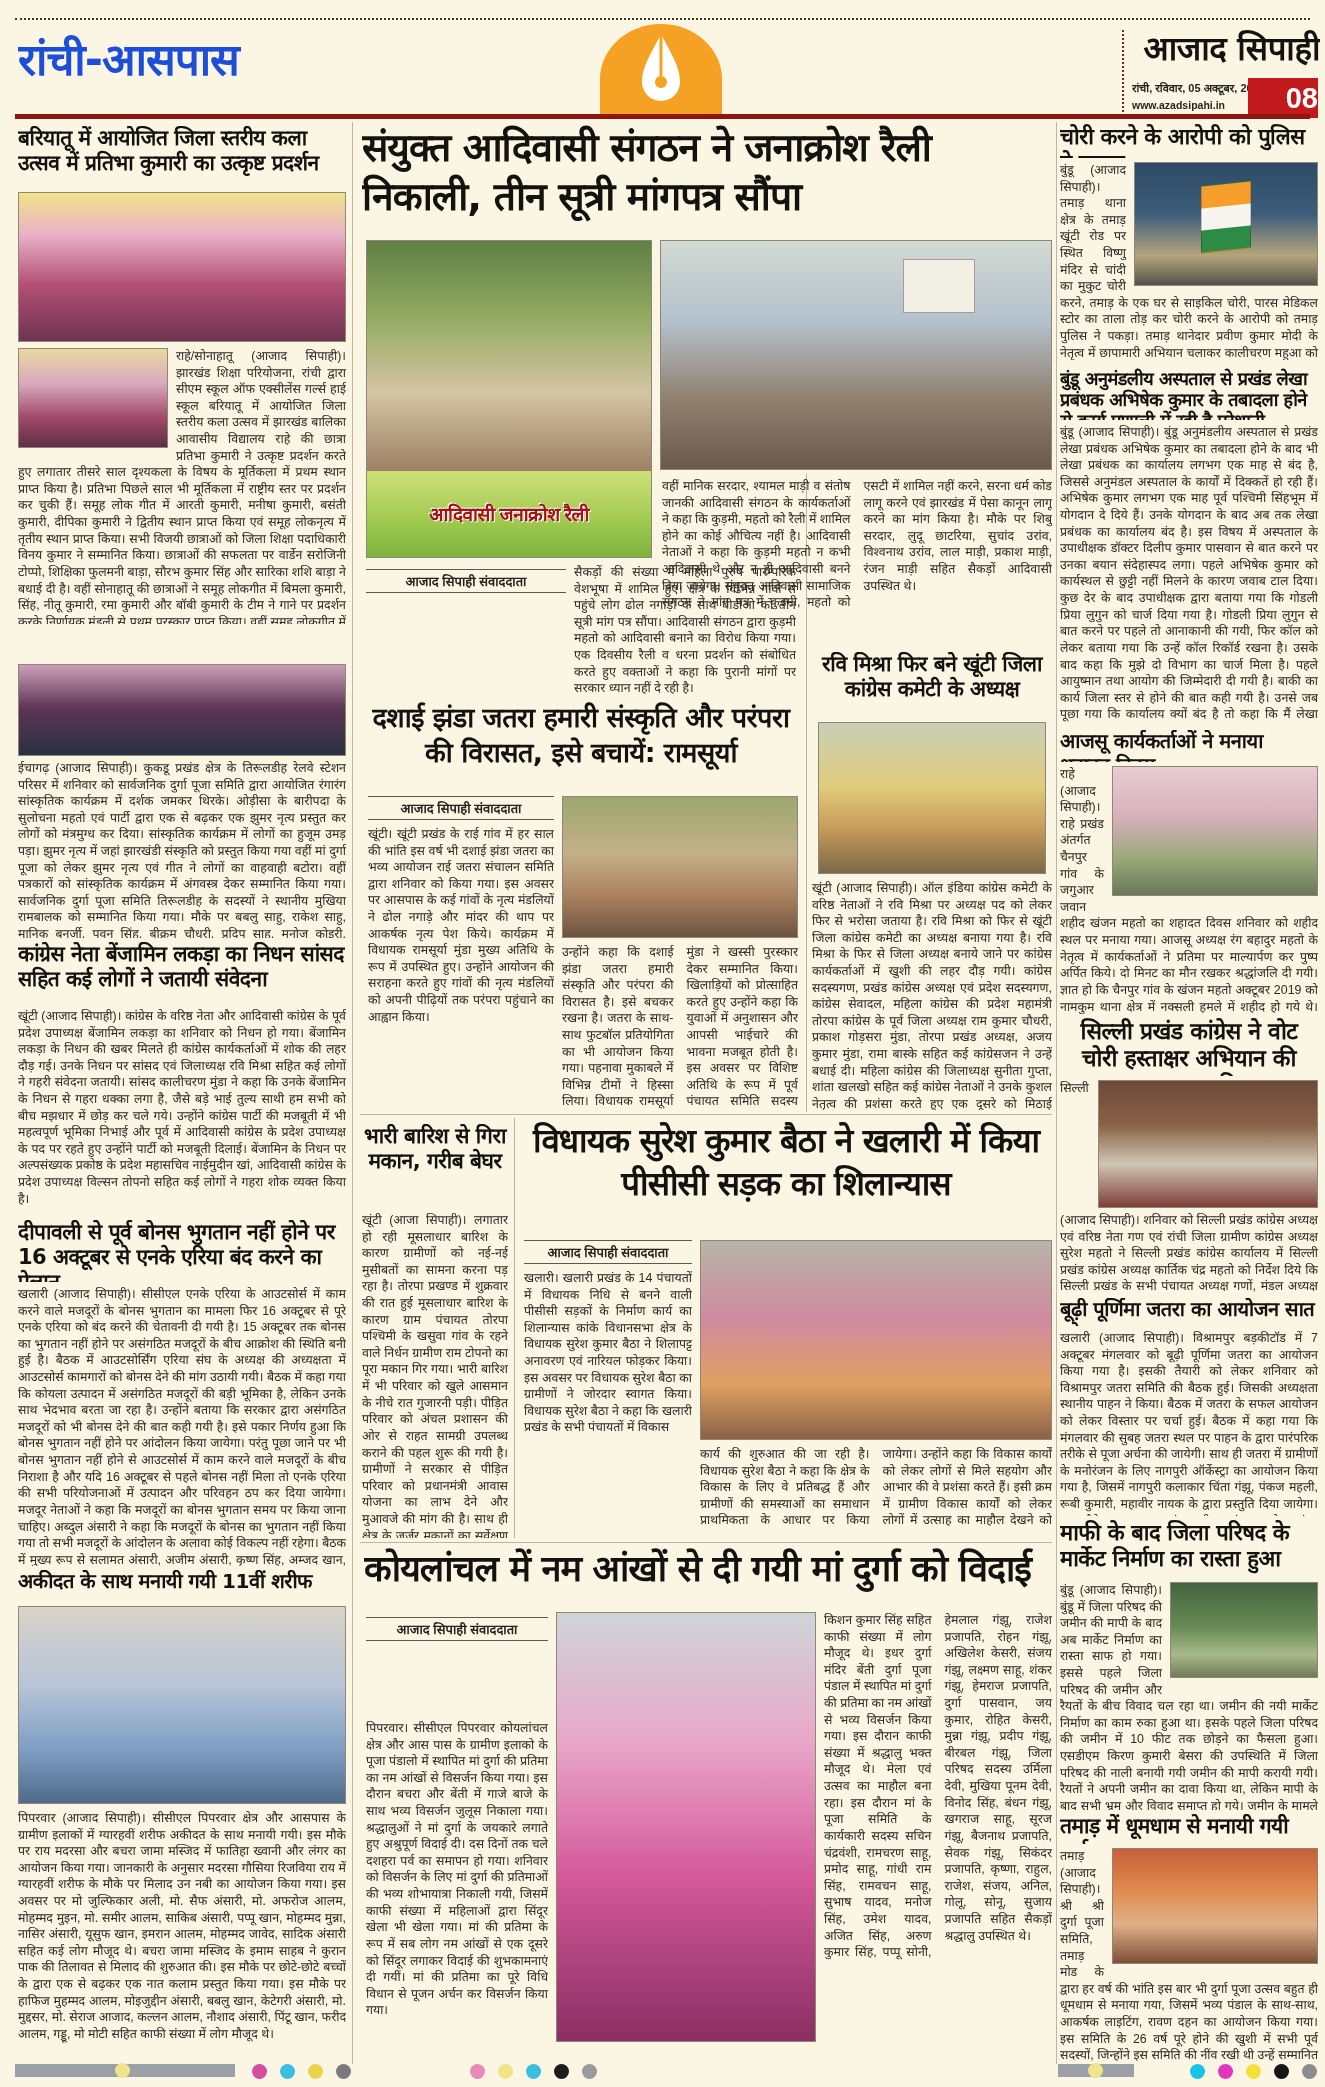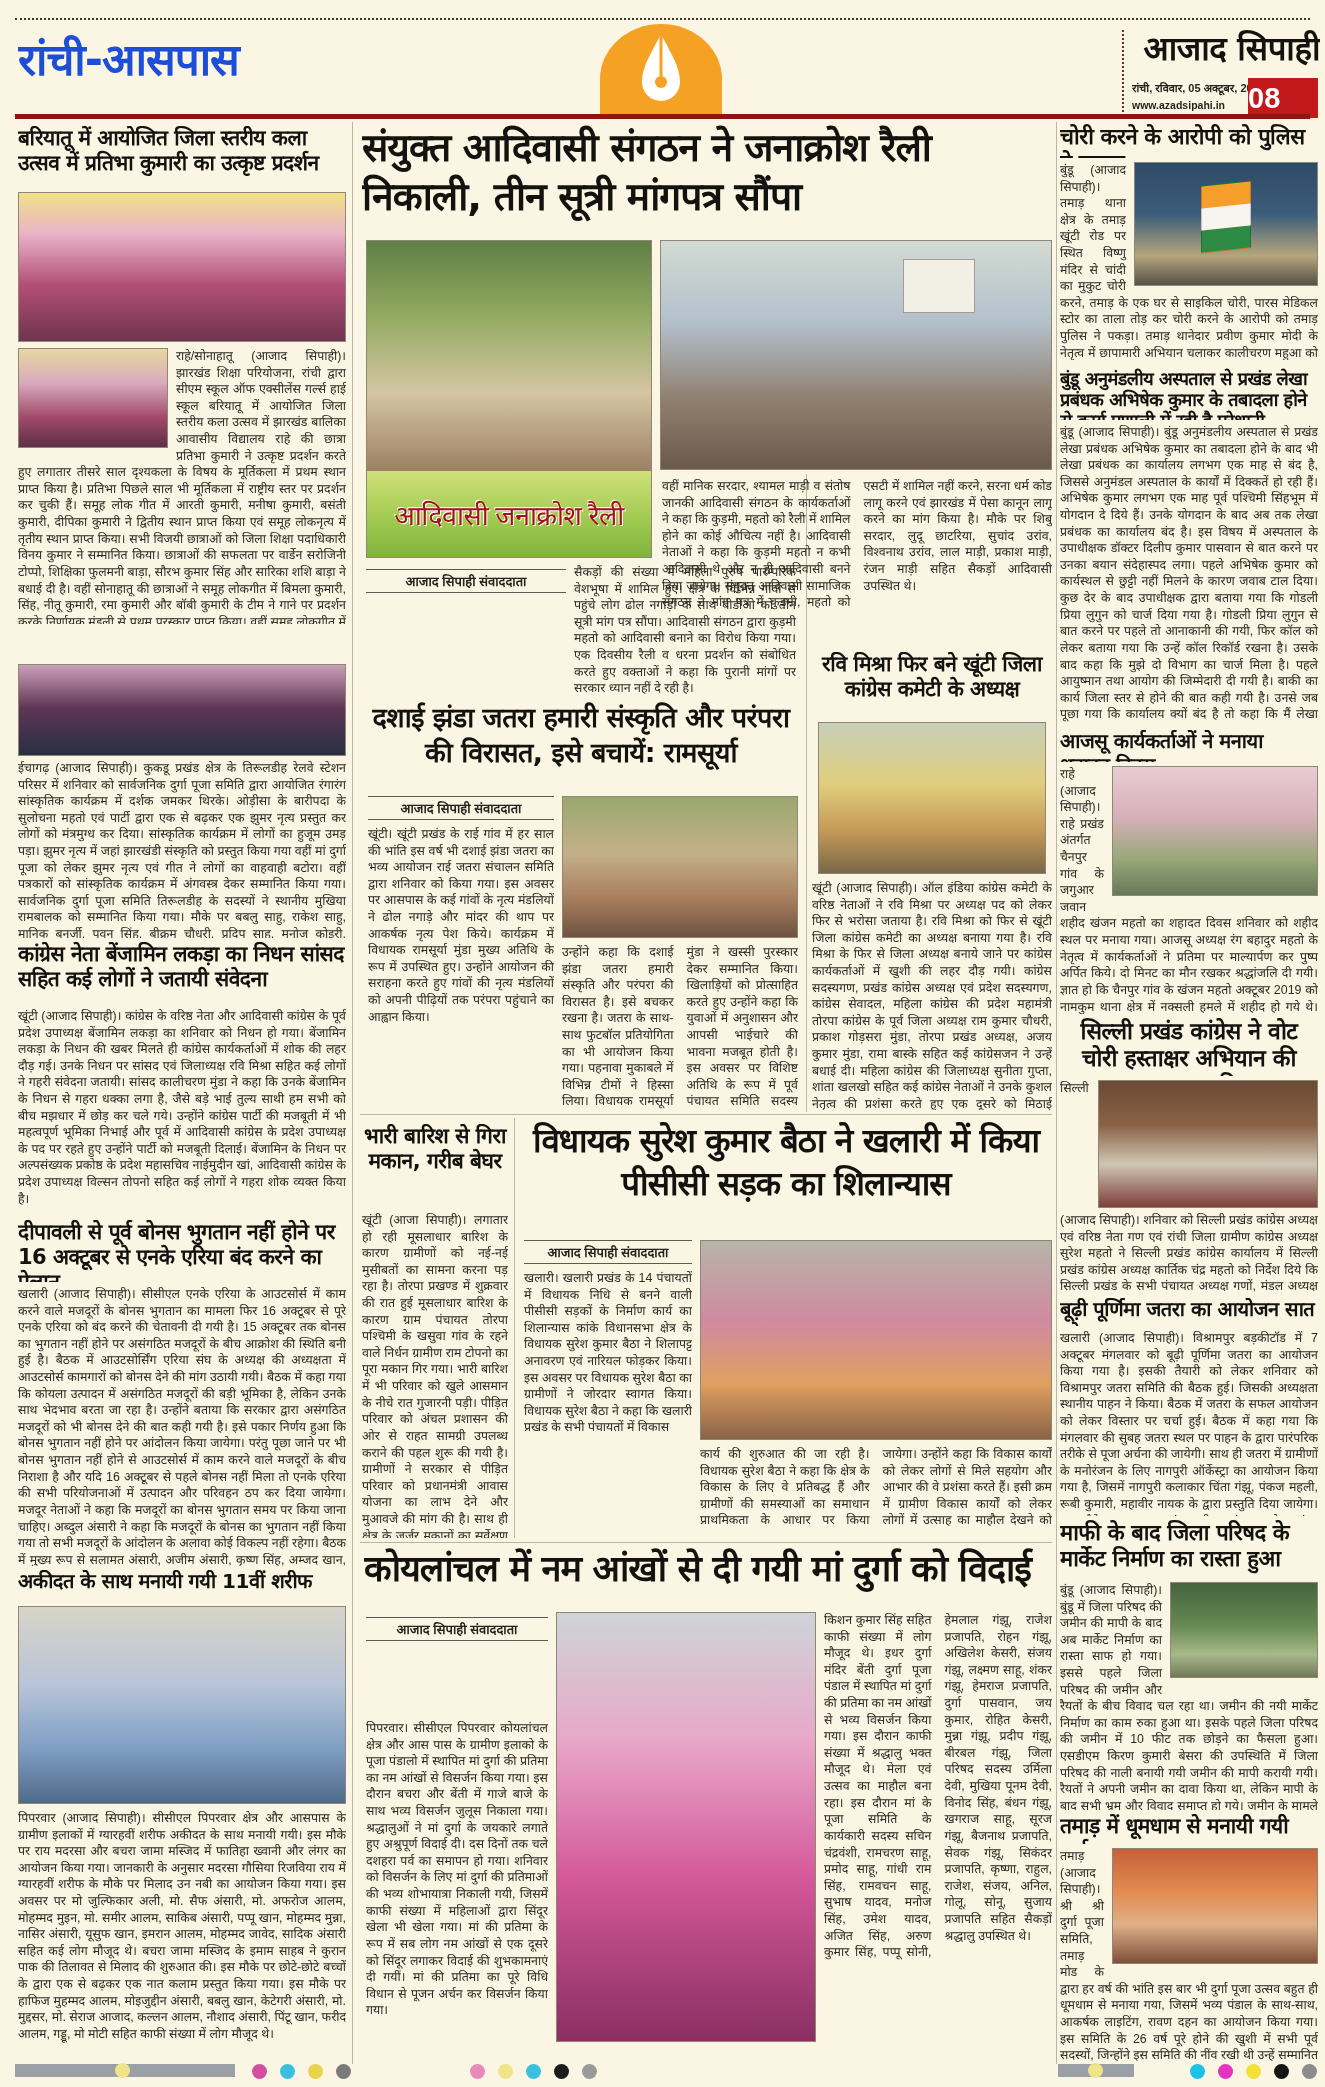--- a/index.html
+++ b/index.html
@@ -32,21 +32,21 @@
   .ph-pcc{background:linear-gradient(180deg,#b8b4a8 0%,#cf8aa0 40%,#e0a060 72%,#8a6248 100%);}
   .ph-visarjan{background:linear-gradient(180deg,#cfd4d8 0%,#e8a7c8 30%,#d4589a 62%,#8a2f62 100%);}
   .ph-sharif{background:linear-gradient(180deg,#d8d4c8 0%,#b8c4d8 40%,#7f9fc4 72%,#4f6a8a 100%);}
   .ph-shahadat{background:linear-gradient(180deg,#e8ccd4 0%,#d8b0bc 38%,#98a878 72%,#68785a 100%);}
   .ph-sign{background:linear-gradient(180deg,#6b4a35 0%,#8a6247 35%,#cfc6b4 66%,#7e3f3a 100%);}
   .ph-market{background:linear-gradient(180deg,#44633f 0%,#678a54 46%,#a8b98a 76%,#6f7a58 100%);}
   .ph-tamad{background:linear-gradient(180deg,#c75f3a 0%,#e08a4e 36%,#e0b089 66%,#7e4f38 100%);}
   .banner{position:absolute;left:0;right:0;bottom:0;height:86px;
       background:linear-gradient(180deg,#cfe07a 0%,#9ec94e 60%,#7fb23e 100%);
       display:flex;align-items:center;justify-content:center;}
-  .banner span{font-weight:normal;font-size:27px;color:#a31214;letter-spacing:-0.5px;
+  .banner span{font-weight:bold;font-size:19px;color:#a31214;letter-spacing:-0.5px;
       text-shadow:1px 1px 0 #ffffff,-1px -1px 0 #ffffff;}
   .flag{position:absolute;left:36%;top:16%;width:48px;height:66px;
       background:linear-gradient(180deg,#f59e2c 0 33%,#f8f5ee 33% 66%,#2e8b46 66% 100%);
       transform:skewY(-6deg);border:1px solid rgba(0,0,0,.2);}
   .cols2{column-count:2;column-gap:13px;}
   .fl-l{float:left;margin:0 8px 4px 0;}
   .fl-r{float:right;margin:0 0 4px 8px;}
 </style>
 </head>
 <body>
@@ -61,21 +61,21 @@
     <circle cx="61" cy="58" r="6" fill="#f5a123"></circle>
     <rect x="59.5" y="10" width="3" height="42" fill="#f5a123"></rect>
   </svg>
 </div>
 
 <div class="abs" style="left:1122px;top:30px;width:0;height:86px;border-left:2px dotted #8a2020;"></div>
 
 <div class="abs hl" style="left:1132px;top:30px;width:188px;height:44px;font-size:33px;text-align:right;">आजाद सिपाही</div>
 <div class="abs" style="left:1132px;top:80px;width:188px;height:16px;font-size:11px;font-weight:bold;text-align:left;">रांची, रविवार, 05 अक्टूबर, 2025</div>
 <div class="abs" style="left:1132px;top:99px;width:110px;height:14px;font-size:10.5px;font-weight:bold;">www.azadsipahi.in</div>
-<div class="abs" style="left:1248px;top:78px;width:70px;height:40px;background:#c2191c;color:#fff;display:flex;align-items:center;justify-content:flex-start;">
+<div class="abs" style="left:1248px;top:78px;width:70px;height:40px;background:#c2191c;color:#fff;display:flex;align-items:center;justify-content:flex-end;">
   <span style="font-size:29px;font-weight:bold;">08</span>
 </div>
 
 <div class="abs" style="left:15px;top:114px;width:1295px;height:5px;background:#8e1510;"></div>
 
 <div class="vrule" style="left:352px;top:122px;height:1942px;"></div>
 <div class="vrule" style="left:1056px;top:122px;height:1942px;"></div>
 <div class="vrule" style="left:806px;top:474px;height:638px;"></div>
 <div class="vrule" style="left:514px;top:1118px;height:420px;"></div>
 <div class="hrule" style="left:360px;top:1114px;width:692px;"></div>

